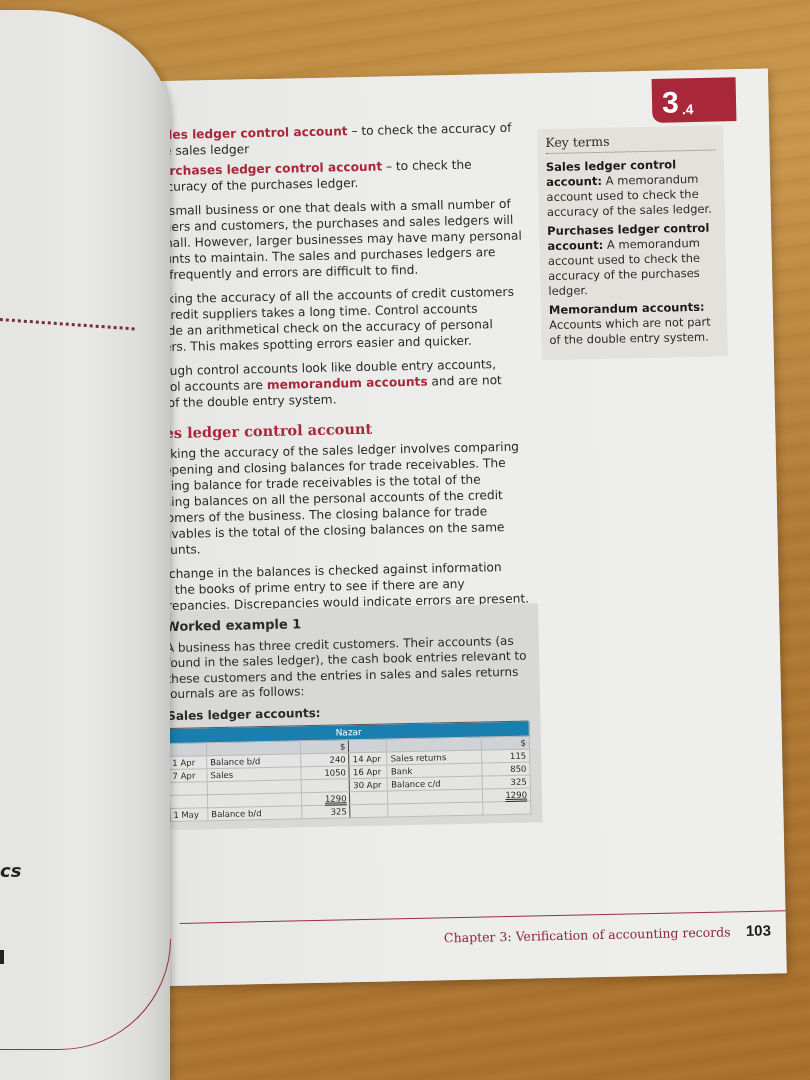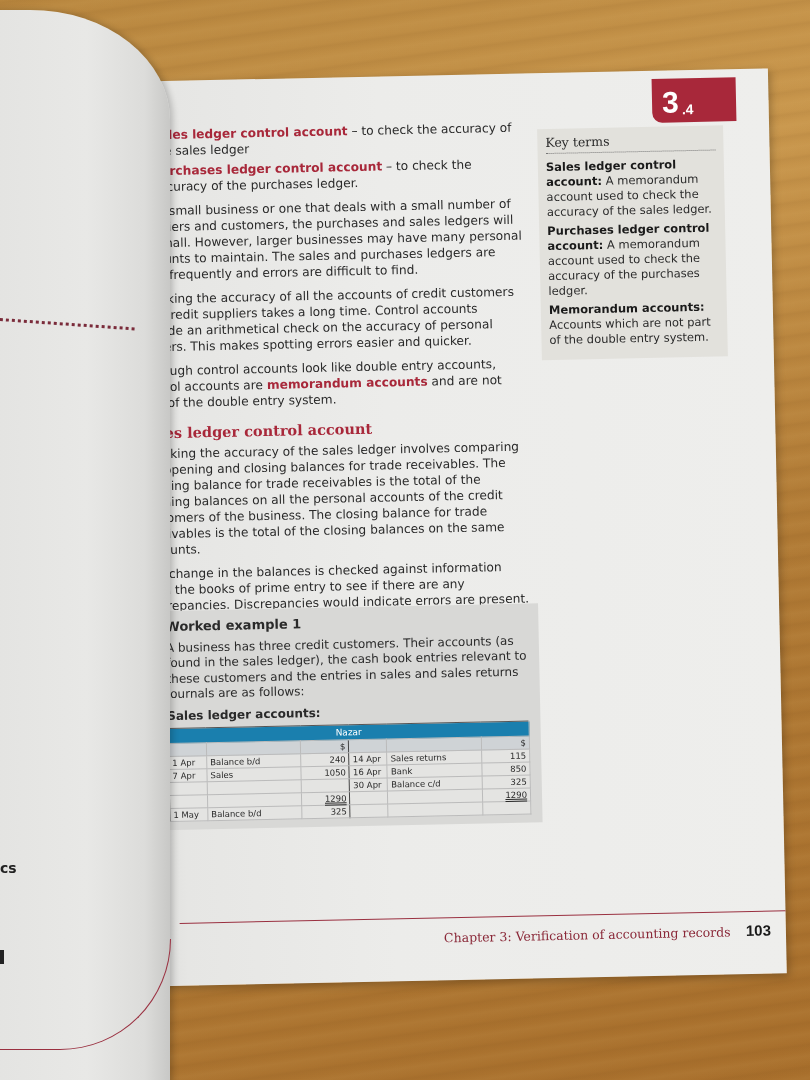--- a/index.html
+++ b/index.html
@@ -22,21 +22,21 @@
     position:absolute; left:-40px; top:10px; width:210px; height:1100px;
     background: linear-gradient(90deg, #e2e2e0 0%, #e8e8e6 60%, #dcdcda 88%, #c8c8c6 100%);
     border-radius: 0 140px 0 0 / 0 110px 0 0;
     box-shadow: 3px 0 6px rgba(0,0,0,0.2);
   }
   .left-page .red-curve {
     position:absolute; left:40px; bottom:60px; width:170px; height:110px;
     border-bottom:1.5px solid #9a3040; border-right:1.5px solid #9a3040;
     border-radius: 0 0 160px 0;
   }
-  .left-page .frag1 { position:absolute; left:40px; top:850px; font-weight:bold; font-size:14px; color:#222; }
+  .left-page .frag1 { position:absolute; left:40px; top:850px; font-weight:bold; font-size:18px; color:#222;font-style:italic; }
   .left-page .frag2 { position:absolute; left:40px; top:940px; width:4px; height:14px; background:#222; }
   .dotted-line {
     position:absolute; left:0; top:318px; width:135px; height:20px;
     border-top: 3px dotted #7a2b3a; transform: rotate(4deg); transform-origin:0 0;
   }
   .badge {
     position:absolute; left:652px; top:78px; width:84px; height:44px;
     background:#a8283a; border-radius: 0 0 0 10px;
     transform: rotate(-1.2deg);
     color:#fff; display:flex; align-items:flex-end; padding-left:10px; box-sizing:border-box; padding-bottom:5px;

